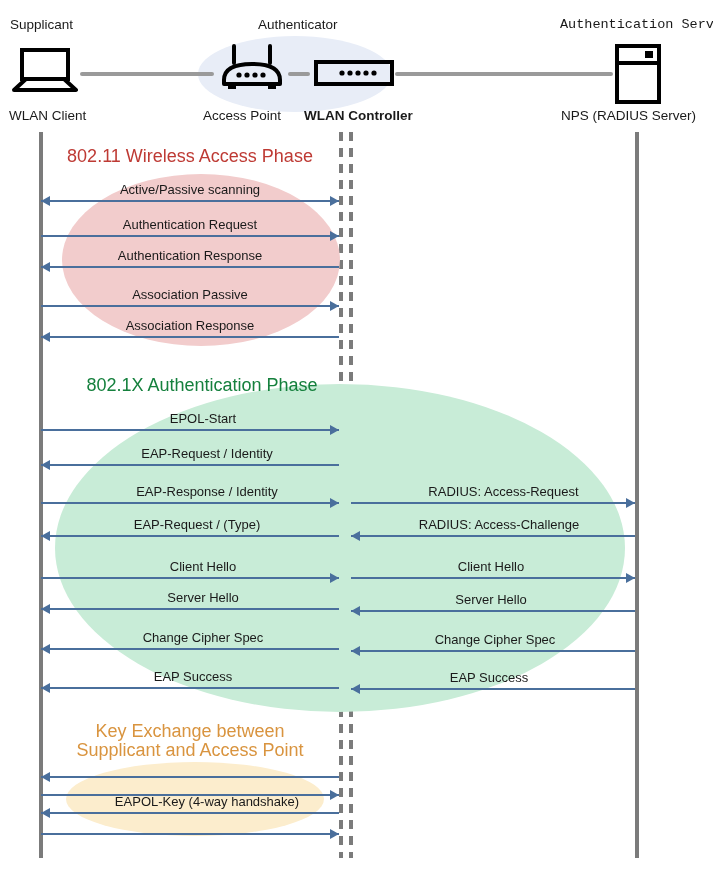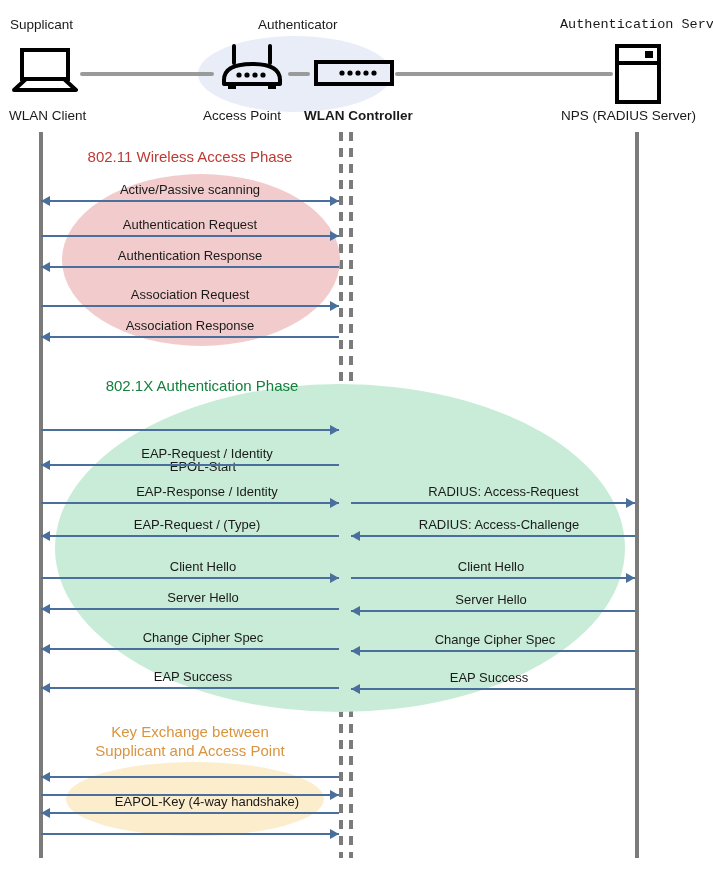--- a/index.html
+++ b/index.html
@@ -73,21 +73,21 @@
     position: absolute;
     border-radius: 50%;
   }
   .ellipse-red    { background: #f2cccc; }
   .ellipse-green  { background: #c8ecd7; }
   .ellipse-orange { background: #fcedcd; }
 
   
   .phase-title {
     position: absolute;
-    font-size: 15px;
+    font-size: 18px;
     text-align: left;
     white-space: nowrap;
     line-height: 19px;
   }
 
   
   .msg { position: absolute; }
   .msg-line {
     position: absolute;
     height: 2px;
@@ -206,33 +206,33 @@
 
   <div class="msg" style="left:41px; top:266px; width:298px;">
     <div class="msg-line" style="width:298px;"></div>
     <div class="msg-head left" style="left:0px;"></div>
     <div class="msg-label" style="left:149px; top:-3px;">Authentication Response</div>
   </div>
 
   <div class="msg" style="left:41px; top:305px; width:298px;">
     <div class="msg-line" style="width:298px;"></div>
     <div class="msg-head right" style="left:289px;"></div>
-    <div class="msg-label" style="left:149px; top:-3px;">Association Request</div>
+    <div class="msg-label" style="left:149px; top:-3px;">Association Passive</div>
   </div>
 
   <div class="msg" style="left:41px; top:336px; width:298px;">
     <div class="msg-line" style="width:298px;"></div>
     <div class="msg-head left" style="left:0px;"></div>
     <div class="msg-label" style="left:149px; top:-3px;">Association Response</div>
   </div>
 
   <div class="msg" style="left:41px; top:429px; width:298px;">
     <div class="msg-line" style="width:298px;"></div>
     <div class="msg-head right" style="left:289px;"></div>
-    <div class="msg-label" style="left:162px; top:-3px;margin-top:48px;">EPOL-Start</div>
+    <div class="msg-label" style="left:162px; top:-3px;">EPOL-Start</div>
   </div>
 
   <div class="msg" style="left:41px; top:464px; width:298px;">
     <div class="msg-line" style="width:298px;"></div>
     <div class="msg-head left" style="left:0px;"></div>
     <div class="msg-label" style="left:166px; top:-3px;">EAP-Request / Identity</div>
   </div>
 
   <div class="msg" style="left:41px; top:502px; width:298px;">
     <div class="msg-line" style="width:298px;"></div>

